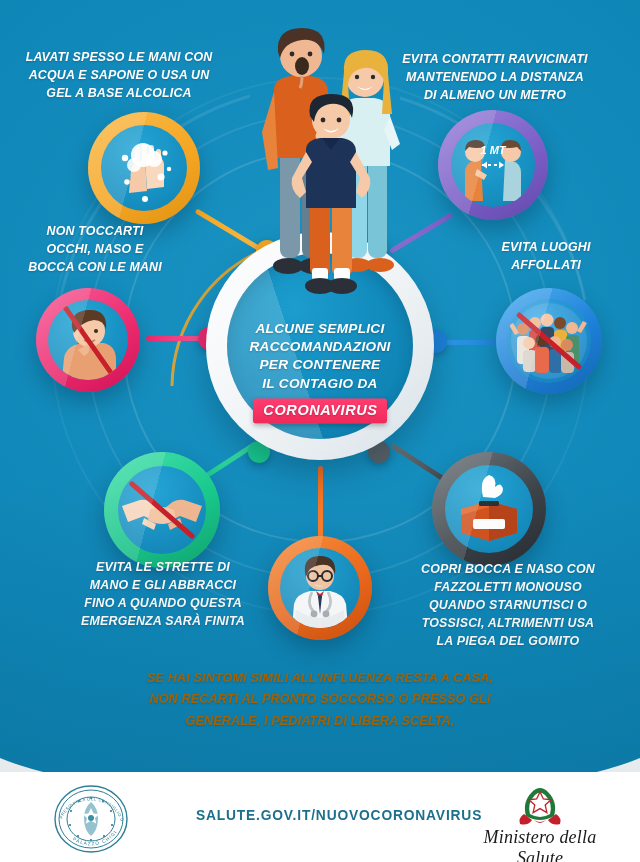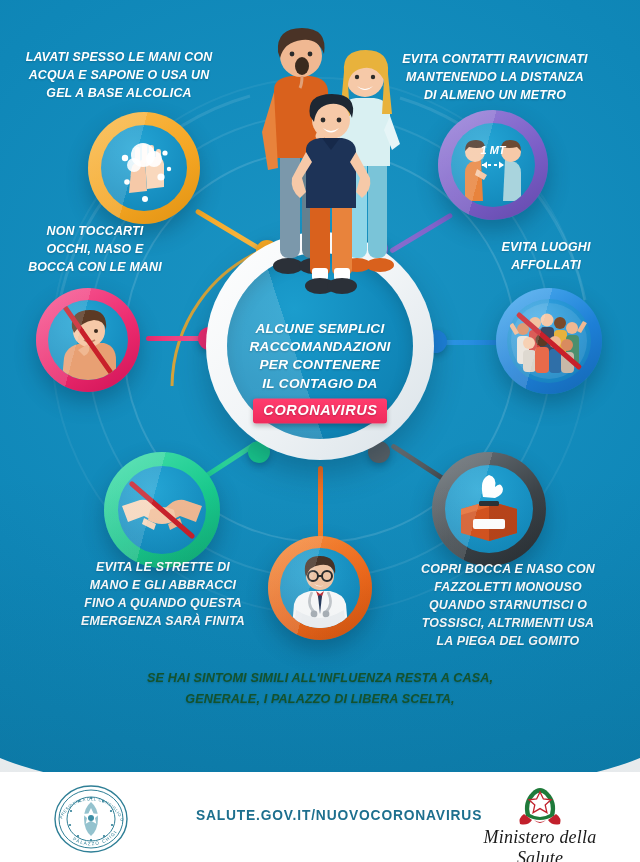--- a/index.html
+++ b/index.html
@@ -90,21 +90,21 @@
   .cap{
     position:absolute;color:#ffffff;font-weight:bold;font-style:italic;
     font-size:12.4px;line-height:1.46;letter-spacing:.2px;
     text-shadow:0 1px 2px rgba(0,0,0,.20);
   }
   .cap div{white-space:nowrap;}
 
   
   .bottom-note{
     position:absolute;left:0;top:668px;width:640px;text-align:center;
-    color:#14532d;font-weight:bold;font-style:italic;font-size:12.6px;
+    color:#a16207;font-weight:bold;font-style:italic;font-size:12.6px;
     line-height:1.70;letter-spacing:.15px;
     text-shadow:0 1px 2px rgba(0,0,0,.18);
   }
   .bottom-note div{white-space:nowrap;}
 
   
   .footer{position:absolute;left:0;top:772px;width:640px;height:90px;background:#fff;}
   .url{
     position:absolute;left:185px;top:806px;width:272px;text-align:center;
     color:#1d6f8e;font-weight:bold;font-size:15px;letter-spacing:.9px;
@@ -417,21 +417,22 @@
       <circle cx="95" cy="98" r="2.4" fill="#2b2b2b"></circle>
       <path d="M79 106 Q87 115 95 106 Q87 112 79 106 Z" fill="#ffffff"></path>
       <path d="M78 116 L87 128 L96 116 Z" fill="#16294a"></path>
     </g>
   </svg>
 
   <div class="teal-shade"></div>
 
   <div class="bottom-note">
     <div>SE HAI SINTOMI SIMILI ALL'INFLUENZA RESTA A CASA,</div>
-    <div>GENERALE, I PALAZZO DI LIBERA SCELTA,</div>
+    <div>NON RECARTI AL PRONTO SOCCORSO O PRESSO GLI</div>
+    <div>GENERALE, I PEDIATRI DI LIBERA SCELTA,</div>
   </div>
 
   <div class="footer"></div>
 
   <svg class="seal" viewBox="0 0 78 70">
     <ellipse cx="39" cy="35" rx="36" ry="33" fill="none" stroke="#2f7f96" stroke-width="1.4"></ellipse>
     <ellipse cx="39" cy="35" rx="32" ry="29" fill="none" stroke="#2f7f96" stroke-width="1"></ellipse>
     <ellipse cx="39" cy="35" rx="24" ry="22" fill="none" stroke="#2f7f96" stroke-width="1"></ellipse>
     <g fill="#3d8fa6">
       <path d="M39 18 Q32 24 32 34 Q32 46 39 52 Q46 46 46 34 Q46 24 39 18 Z" opacity=".55"></path>

